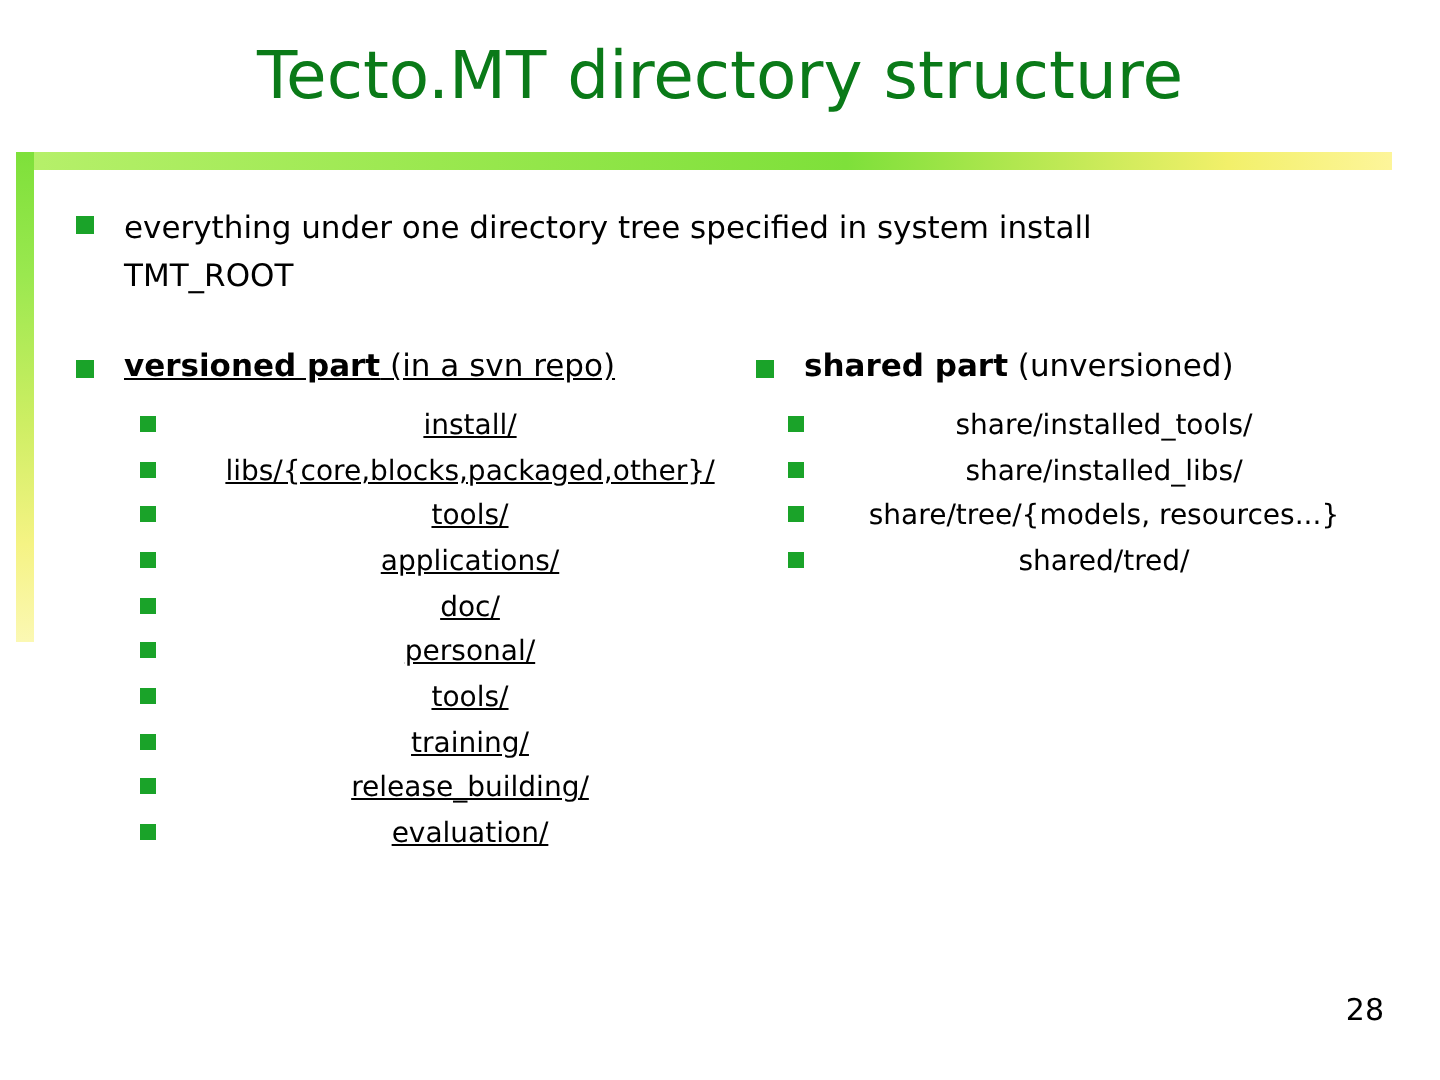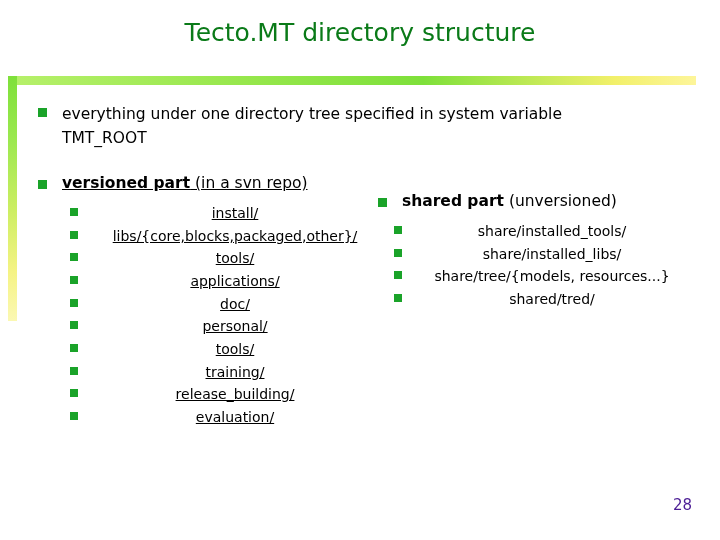--- a/index.html
+++ b/index.html
@@ -20,21 +20,21 @@
     width: 720px;
     height: 540px;
   }
   
   .title {
     position: absolute;
     left: 0;
     top: 18px;
     width: 720px;
     text-align: center;
-    font-size: 25px;
+    font-size: 33px;
     color: #0a7a18;
     font-family: "DejaVu Sans", sans-serif;
     letter-spacing: 0px;
     white-space: nowrap;
   }
   
   .hbar {
     position: absolute;
     left: 14px;
     top: 76px;
@@ -85,21 +85,20 @@
     left: 0;
     top: 0;
     width: 350px;
     text-decoration: underline;
   }
   .col-right {
     position: absolute;
     left: 340px;
     top: 0;
     width: 320px;
-    margin-top: 18px;
   }
   .head-line {
     position: relative;
     padding-left: 28px;
     font-size: 15.5px;
     color: #000000;
     white-space: nowrap;
   }
   .head-line .sq {
     position: absolute;
@@ -140,38 +139,38 @@
     padding-left: 36px;
   }
   .col-right .sublist li .sq2 {
     left: 20px;
   }
   .page-num {
     position: absolute;
     right: 28px;
     bottom: 26px;
     font-size: 15px;
-    color: #4c1d95;
+    color: #000000;
   }
 </style>
 </head>
 <body>
 
 <div class="slide">
 
   <div class="title">Tecto.MT directory structure</div>
 
   <div class="hbar"></div>
   <div class="vbar"></div>
 
   <div class="content">
 
     <div class="bullet-l1 b1">
       <span class="sq"></span>
-      <span>everything under one directory tree specified in system variable</span>
+      <span>everything under one directory tree specified in system install</span>
       <span class="line2">TMT_ROOT</span>
     </div>
 
     <div class="columns">
 
       <div class="col-left">
         <div class="head-line">
           <span class="sq"></span>
           <b>versioned part</b><span> (in a svn repo)</span>
         </div>

